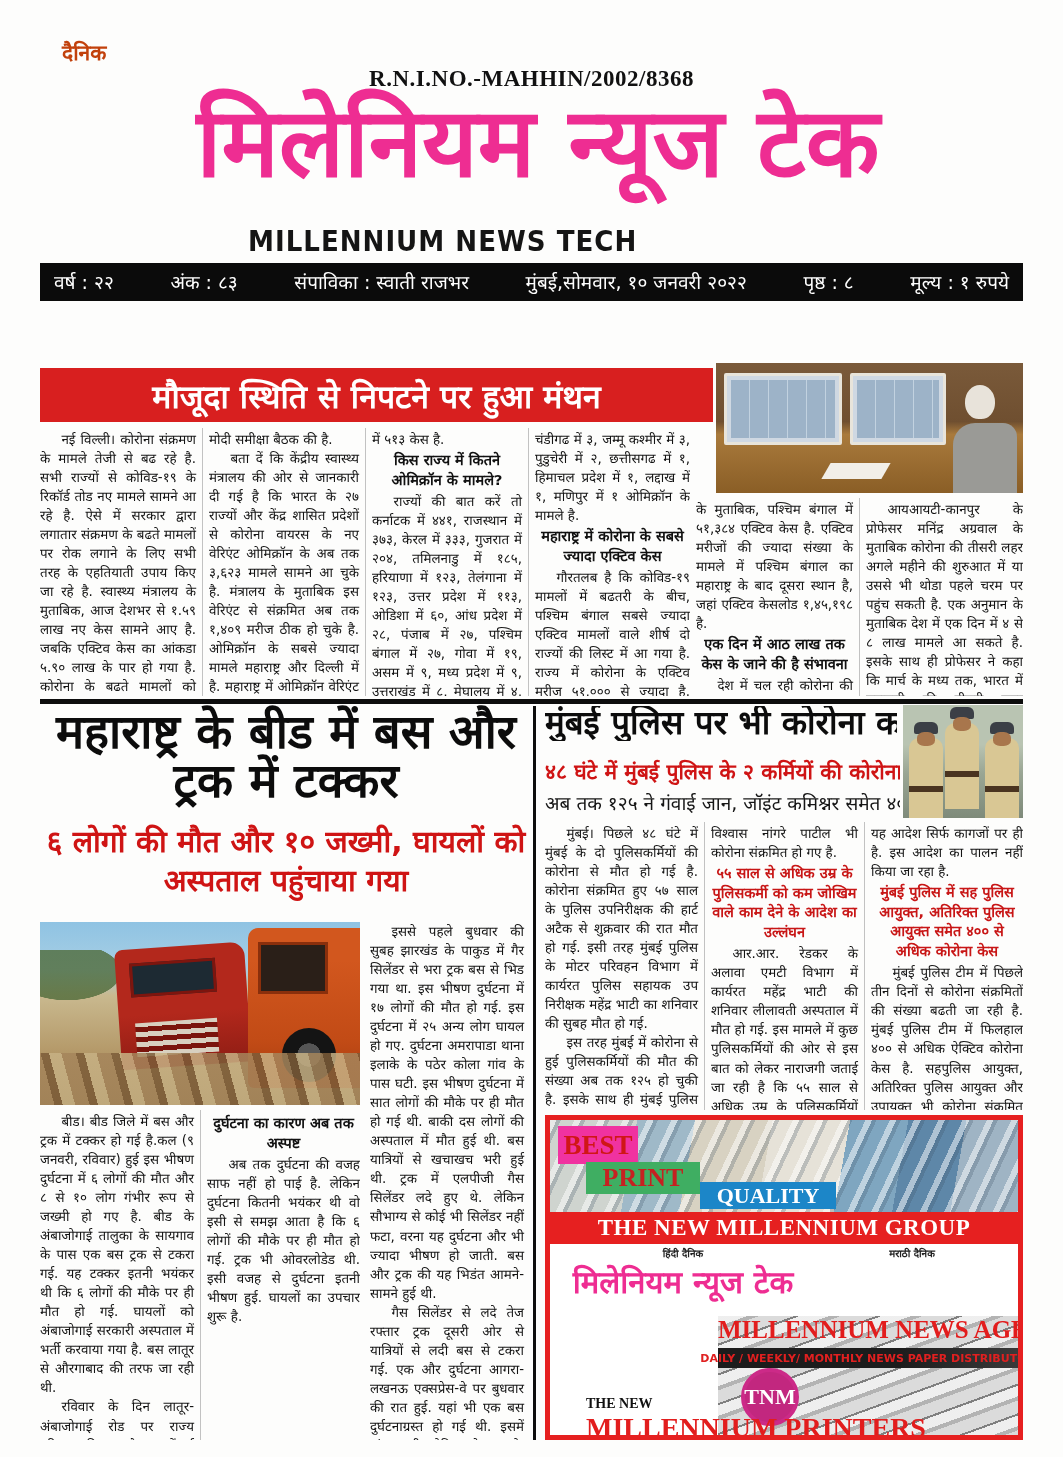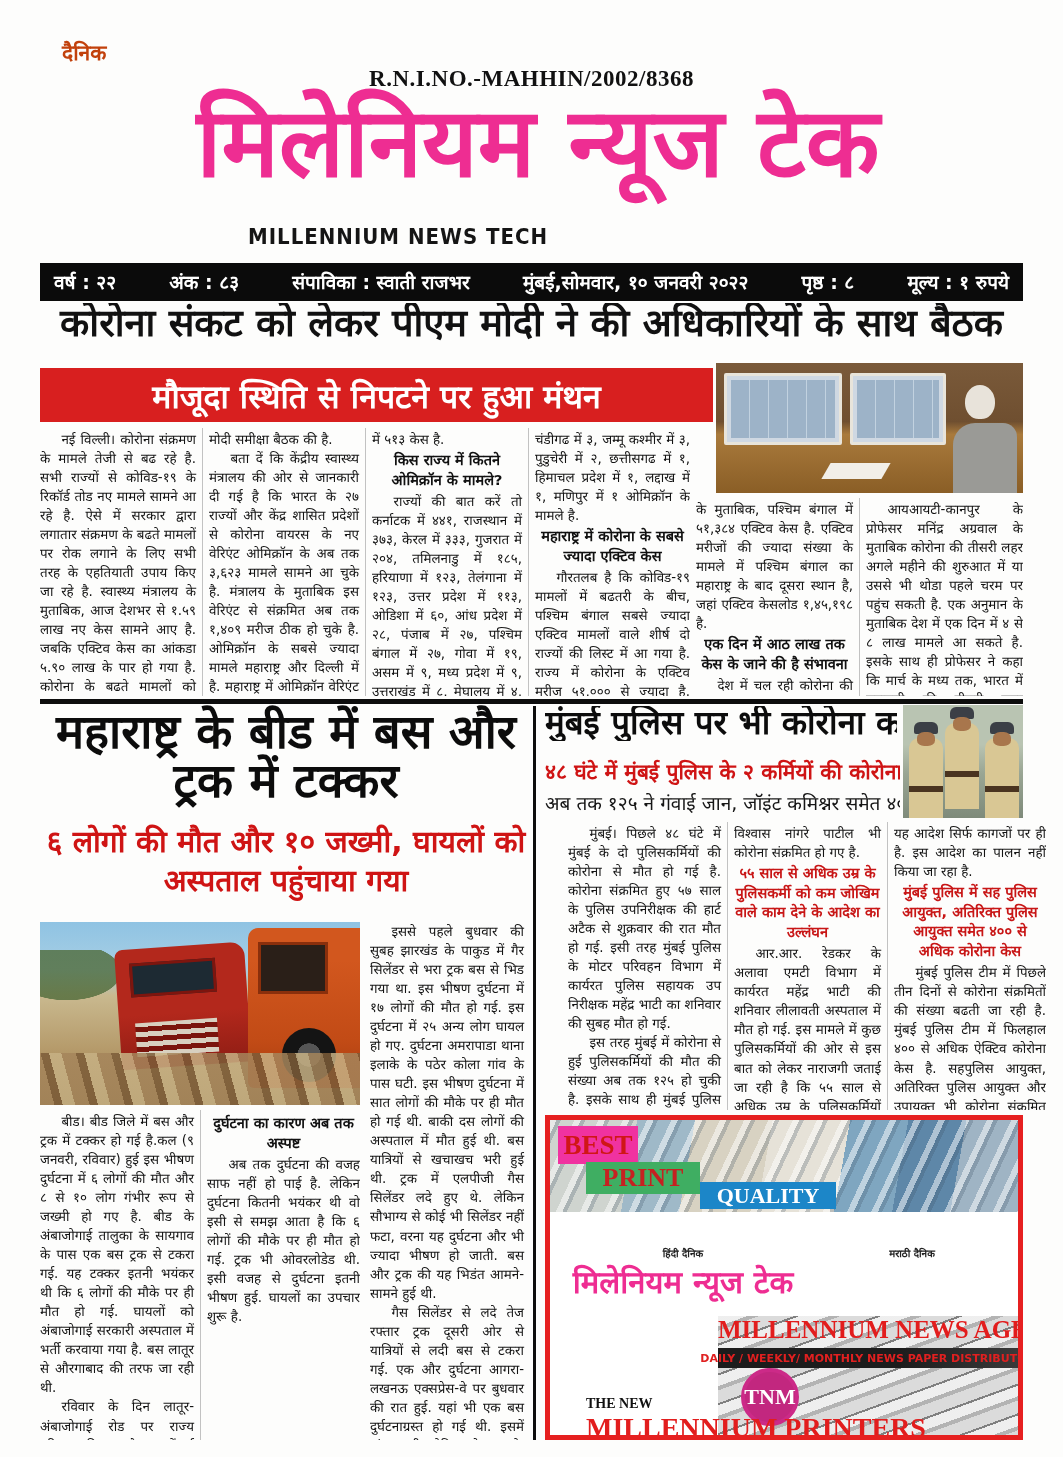--- a/index.html
+++ b/index.html
@@ -4,23 +4,23 @@
 <style>
   * { margin:0; padding:0; box-sizing:border-box; }
   html,body { width:1063px; height:1457px; background:#f6f6f4; }
   body { font-family:"DejaVu Sans", sans-serif; color:#111; }
   .page { position:absolute; left:0; top:0; width:1063px; height:1457px; background:#fdfdfc; overflow:hidden; }
 
   
   .daily-tag { position:absolute; left:62px; top:38px; font-size:21px; font-weight:bold; color:#c2410c; }
   .rni { position:absolute; left:0; top:66px; width:1063px; text-align:center; font-family:"Liberation Serif", serif; font-weight:bold; font-size:23px; letter-spacing:.5px; }
   .masthead { position:absolute; left:48px; top:86px; width:980px; height:140px; color:#ee2d92; font-weight:bold; font-size:96px; line-height:1.2; white-space:nowrap; overflow:hidden; text-align:center; }
-  .mast-en { position:absolute; left:248px; top:224px; font-size:22px; font-weight:bold; letter-spacing:1px; color:#151515; font-stretch:condensed; }
-
-  .infobar { position:absolute; left:40px; top:263px; width:983px; height:38px; background:#0b0b0b; color:#fff; display:flex; align-items:center; justify-content:space-between; padding:0 14px; font-size:19px; font-weight:bold; }
+  .mast-en { position:absolute; left:248px; top:224px; font-size:29px; font-weight:bold; letter-spacing:1px; color:#151515; font-stretch:condensed; }
+
+  .infobar { position:absolute; left:40px; top:263px; width:983px; height:38px; background:#0b0b0b; color:#fff; display:flex; align-items:center; justify-content:space-between; padding:0 14px; font-size:19px; font-weight:normal; }
   .infobar span { white-space:nowrap; }
 
   
   .headline1 { position:absolute; left:40px; top:303px; width:983px; text-align:center; font-size:38px; font-weight:bold; line-height:1.1; white-space:nowrap; overflow:hidden; }
   .banner-red { position:absolute; left:40px; top:368px; width:673px; height:54px; background:#d81f1f; color:#fff; display:flex; align-items:center; justify-content:center; font-size:32px; font-weight:bold; white-space:nowrap; overflow:hidden; }
 
   .photo-modi { position:absolute; left:716px; top:363px; width:307px; height:130px; background:linear-gradient(180deg,#7a5a3a 0%,#6f4f30 45%,#a97a3c 55%,#8a5e26 100%); overflow:hidden; }
   .modi-screen { position:absolute; top:10px; height:72px; background:#cfd8e2; border:3px solid #e8e4da; border-radius:2px; }
   .modi-screen .grid { position:absolute; inset:4px; background:
       repeating-linear-gradient(90deg,#9db3c8 0 18px,#c2d2e0 18px 19px),
@@ -99,21 +99,20 @@
 
   <div class="infobar">
     <span>वर्ष : २२</span>
     <span>अंक : ८३</span>
     <span>संपाविका : स्वाती राजभर</span>
     <span>मुंबई,सोमवार, १० जनवरी २०२२</span>
     <span>पृष्ठ : ८</span>
     <span>मूल्य : १ रुपये</span>
   </div>
 
-  <div class="headline1">कोरोना संकट को लेकर पीएम मोदी ने की अधिकारियों के साथ बैठक</div>
   <div class="banner-red">मौजूदा स्थिति से निपटने पर हुआ मंथन</div>
 
   <div class="photo-modi">
     <div class="modi-screen" style="left:8px;width:118px;">
         <div class="grid"></div>
       </div>
     <div class="modi-screen" style="left:134px;width:96px;">
         <div class="grid"></div>
       </div>
     <div class="modi-table-paper"></div>
@@ -206,21 +205,21 @@
         <div class="face"></div>
         <div class="belt"></div>
       </div>
     <div class="cop" style="left:82px;">
         <div class="cap"></div>
         <div class="face"></div>
         <div class="belt"></div>
       </div>
   </div>
 
-  <div class="cols-row" style="left:545px; top:822px; width:478px; height:288px;margin-left:23px;">
+  <div class="cols-row" style="left:545px; top:822px; width:478px; height:288px;">
     <div class="col" style="width:159px; padding:2px 6px 0 0;">
       <p class="body-text indent">मुंबई। पिछले ४८ घंटे में मुंबई के दो पुलिसकर्मियों की कोरोना से मौत हो गई है. कोरोना संक्रमित हुए ५७ साल के पुलिस उपनिरीक्षक की हार्ट अटैक से शुक्रवार की रात मौत हो गई. इसी तरह मुंबई पुलिस के मोटर परिवहन विभाग में कार्यरत पुलिस सहायक उप निरीक्षक महेंद्र भाटी का शनिवार की सुबह मौत हो गई.</p>
       <p class="body-text indent">इस तरह मुंबई में कोरोना से हुई पुलिसकर्मियों की मौत की संख्या अब तक १२५ हो चुकी है. इसके साथ ही मुंबई पुलिस के सह आयुक्त</p>
     </div>
     <div class="col" style="width:160px; padding:2px 6px 0 6px;">
       <p class="body-text">विश्वास नांगरे पाटील भी कोरोना संक्रमित हो गए है.</p>
       <p class="sub-center sub-red">५५ साल से अधिक उम्र के पुलिसकर्मी को कम जोखिम वाले काम देने के आदेश का उल्लंघन</p>
       <p class="body-text indent">आर.आर. रेडकर के अलावा एमटी विभाग में कार्यरत महेंद्र भाटी की शनिवार लीलावती अस्पताल में मौत हो गई. इस मामले में कुछ पुलिसकर्मियों की ओर से इस बात को लेकर नाराजगी जताई जा रही है कि ५५ साल से अधिक उम्र के पुलिसकर्मियों को कोरनाकाल में कम जोखिम वाले काम दिए जाने का आदेश दिया गया था. लेकिन</p>
     </div>
     <div class="col" style="width:159px; padding:2px 0 0 6px;">
@@ -230,20 +229,21 @@
     </div>
   </div>
 
   <div class="ad">
     <div class="ad-collage">
       <div class="streaks"></div>
       <div class="ad-box ad-best">BEST</div>
       <div class="ad-box ad-print">PRINT</div>
       <div class="ad-box ad-quality">QUALITY</div>
     </div>
+    <div class="ad-redband">THE NEW MILLENNIUM GROUP</div>
     <div class="ad-papers">
       <div class="ad-paper" style="left:8px; top:2px; width:250px;">
         <div class="lbl">हिंदी दैनिक</div>
         <div class="nm">मिलेनियम न्यूज टेक</div>
       </div>
       <div class="ad-paper" style="right:6px; top:2px; width:200px;">
         <div class="lbl">मराठी दैनिक</div>
       </div>
     </div>
     <div class="ad-news-fan"></div>

